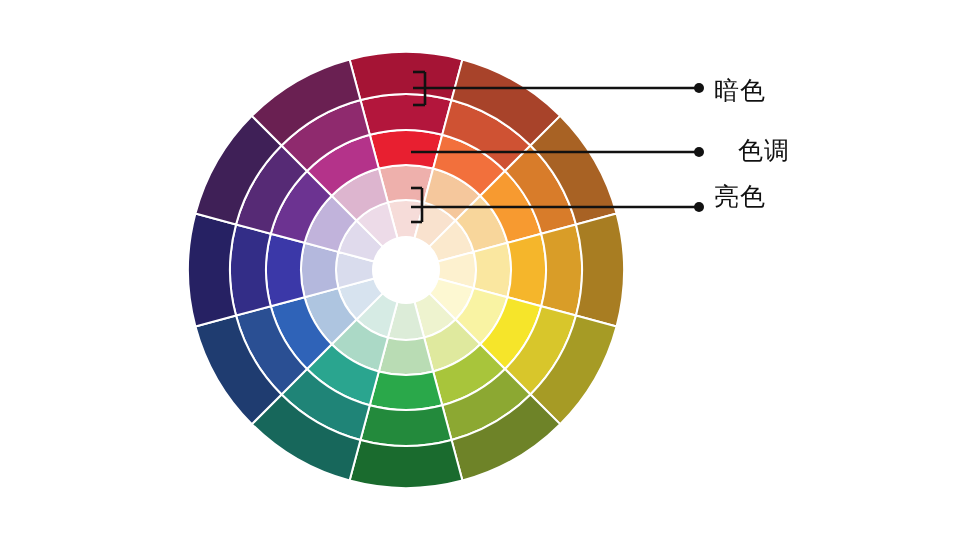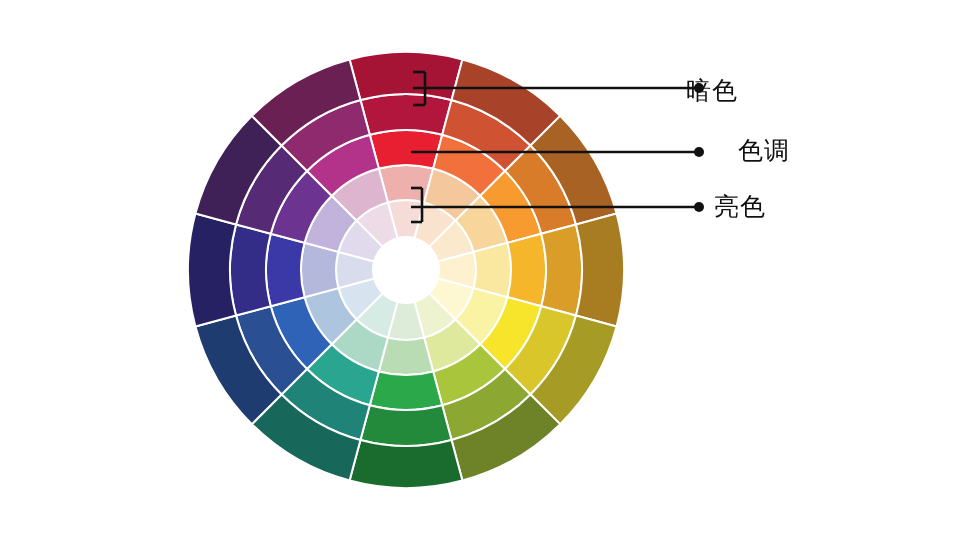--- a/index.html
+++ b/index.html
@@ -25,23 +25,23 @@
   }
   .annotation-label {
     position: absolute;
     font-family: "DejaVu Sans", sans-serif;
     font-size: 25px;
     line-height: 1;
     color: #111111;
     white-space: nowrap;
     letter-spacing: 1px;
   }
-  #label-dark  { left: 686px; top: 78px; }
+  #label-dark  { left: 714px; top: 78px; }
   #label-tone  { left: 738px; top: 138px; }
-  #label-light { left: 714px; top: 194px; }
+  #label-light { left: 714px; top: 184px; }
 </style>
 </head>
 <body>
 
 <div id="canvas">
 
   <svg id="wheel-svg" width="960" height="540" viewBox="0 0 960 540">
     <g id="wheel-group">
         <path d="M 387.88266684282354 202.3851921597652 A 70 70 0 0 1 424.11733315717646 202.3851921597652 L 414.5410284883832 238.12444773246074 A 33 33 0 0 0 397.4589715116168 238.12444773246074 Z" fill="#f6dcd9" stroke="#ffffff" stroke-width="2"></path>
         <path d="M 424.11733315717646 202.3851921597652 A 70 70 0 0 1 455.49747468305833 220.50252531694167 L 429.3345237791561 246.66547622084394 A 33 33 0 0 0 414.5410284883832 238.12444773246074 Z" fill="#f9e2ce" stroke="#ffffff" stroke-width="2"></path>

